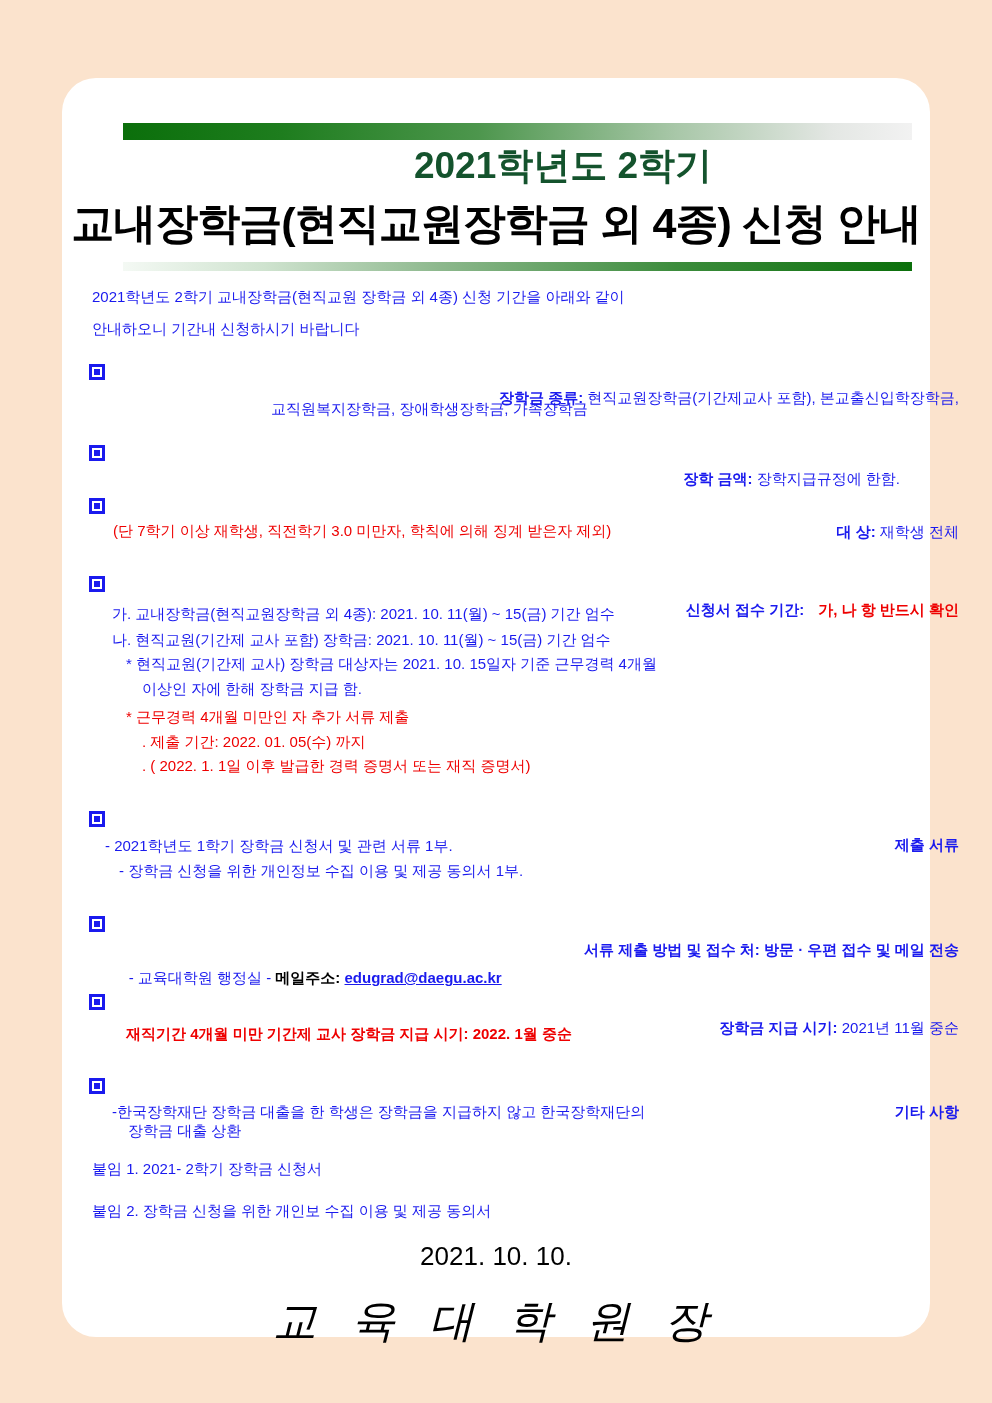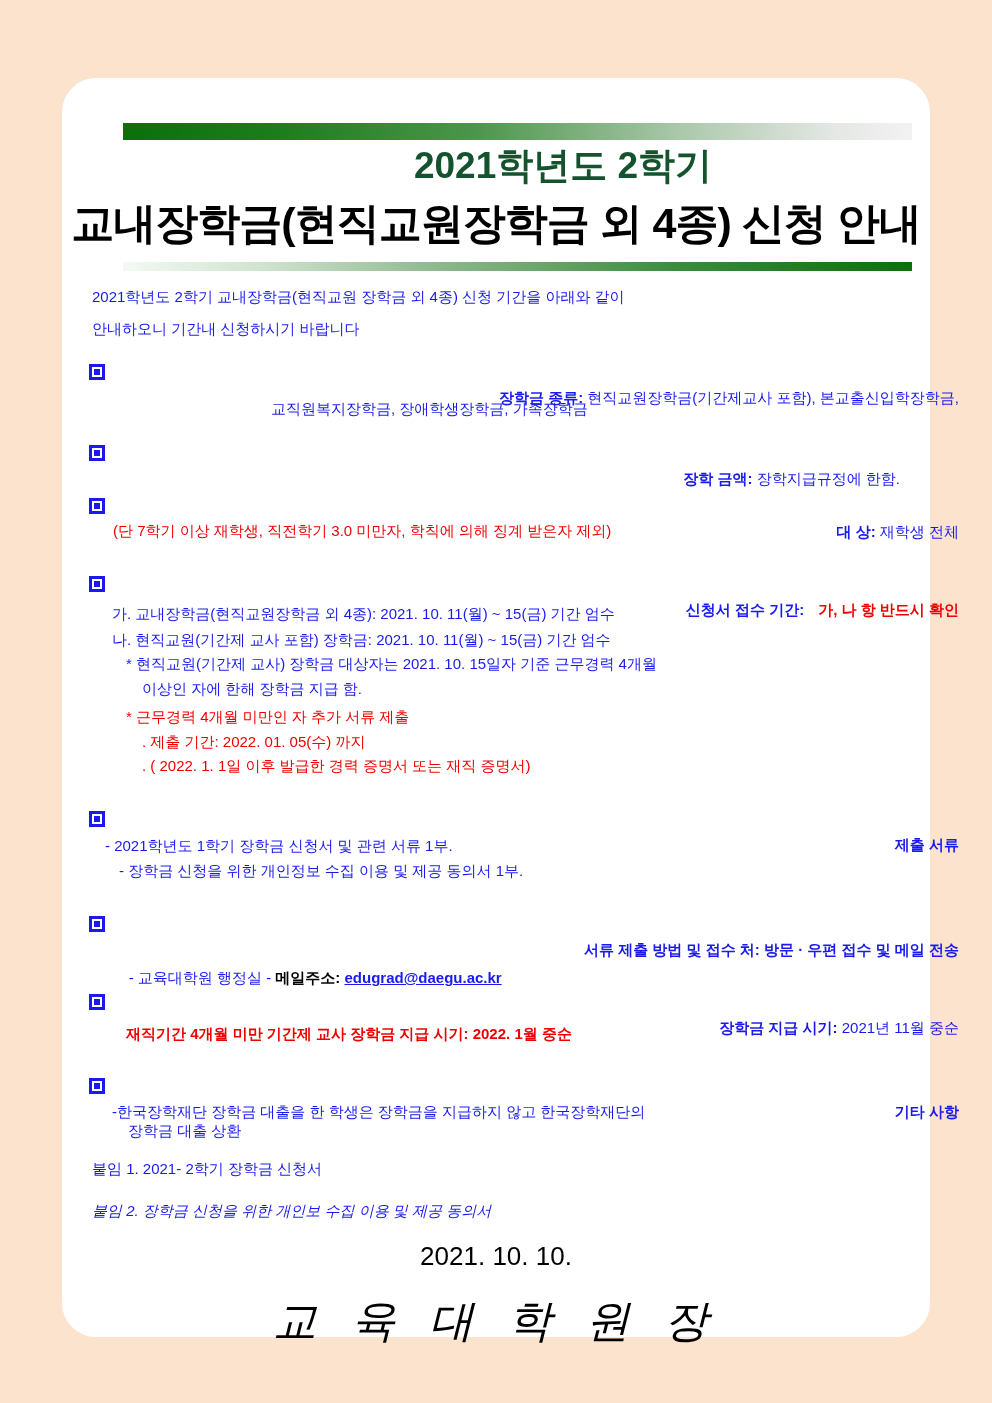--- a/index.html
+++ b/index.html
@@ -130,18 +130,18 @@
   </div>
   <div class="line red bold" style="left:64px;top:943px;">재직기간 4개월 미만 기간제 교사 장학금 지급 시기: 2022. 1월 중순</div>
 
   <div class="line bullet-line" style="top:995px;">
     <span class="sq"></span><span class="blue bold">기타 사항</span>
   </div>
   <div class="line blue" style="left:50px;top:1021px;">-한국장학재단 장학금 대출을 한 학생은 장학금을 지급하지 않고 한국장학재단의</div>
   <div class="line blue" style="left:66px;top:1040px;">장학금 대출 상환</div>
 
   <div class="line blue" style="left:30px;top:1078px;">붙임 1. 2021- 2학기 장학금 신청서</div>
-  <div class="line blue" style="left:30px;top:1120px;font-style:italic;">붙임 2. 장학금 신청을 위한 개인보 수집 이용 및 제공 동의서</div>
+  <div class="line blue" style="left:30px;top:1120px;">붙임 2. 장학금 신청을 위한 개인보 수집 이용 및 제공 동의서</div>
 
   <div class="date-line">2021. 10. 10.</div>
   <div class="sig-line">교 육 대 학 원 장</div>
 
 </div>
 
 </body></html>

